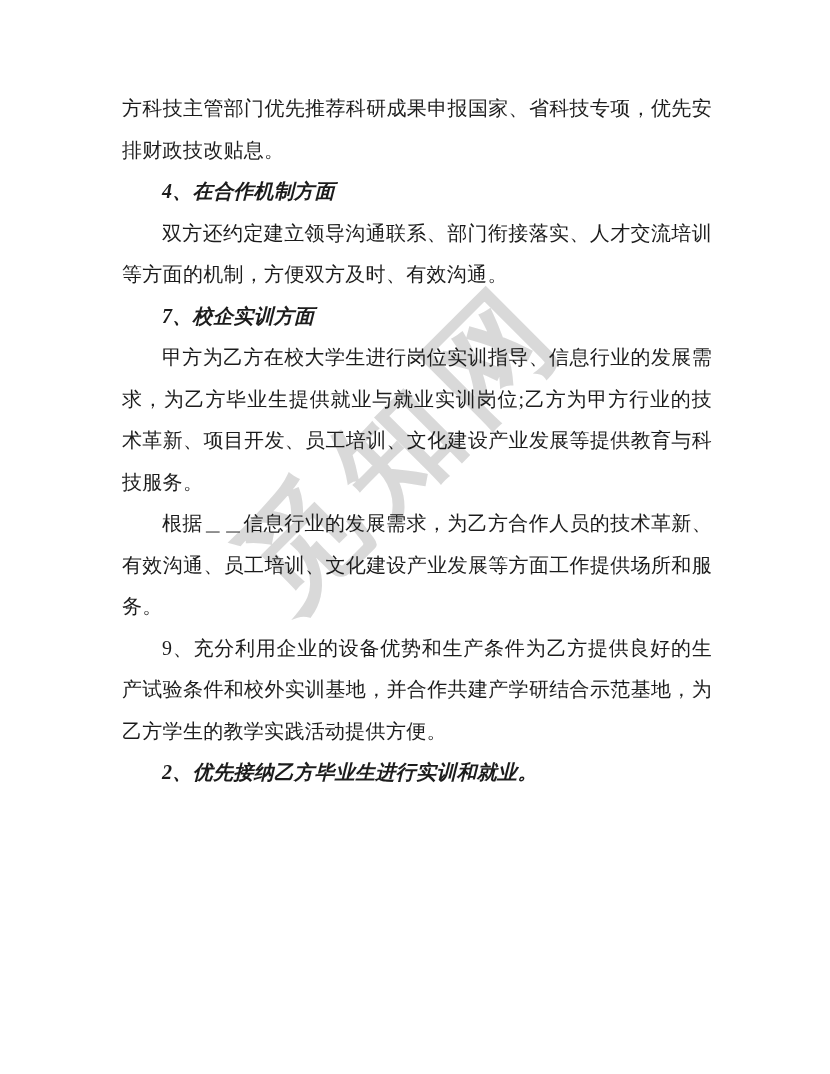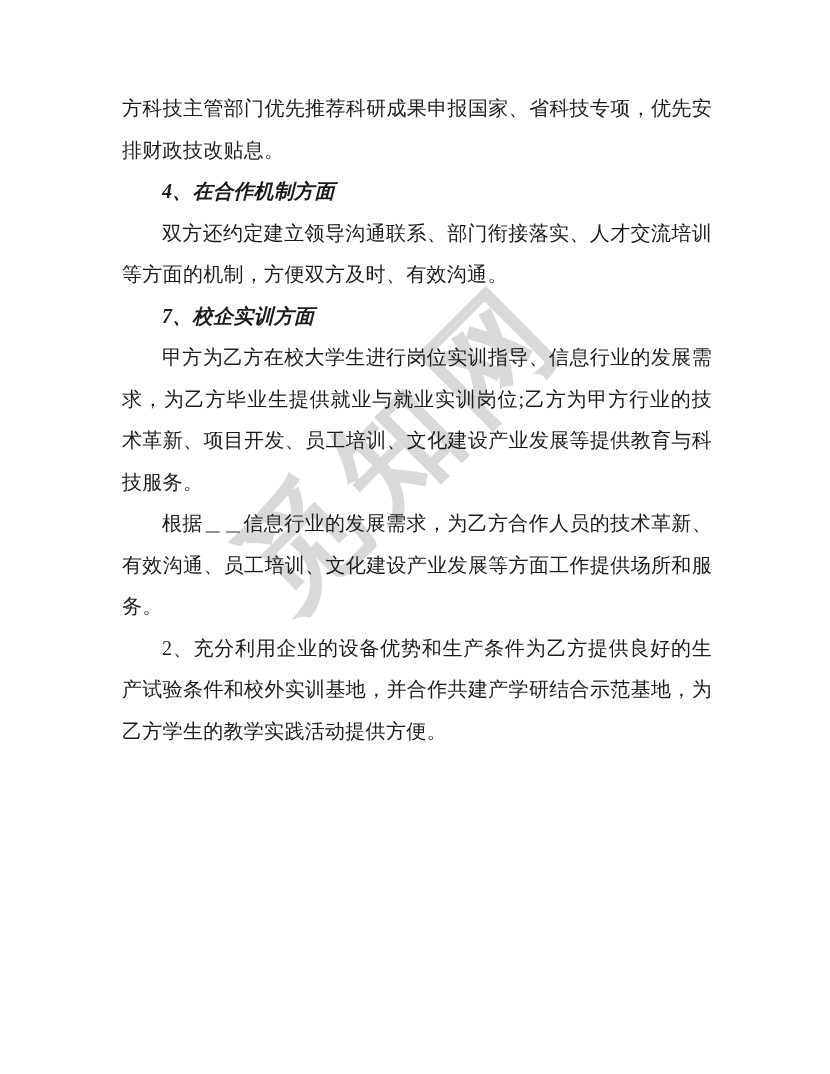--- a/index.html
+++ b/index.html
@@ -60,15 +60,16 @@
 
 <div class="page">
   <div class="watermark">觅知网</div>
   <div class="content" id="content">
       <p class="">方科技主管部门优先推荐科研成果申报国家、省科技专项，优先安排财政技改贴息。</p>
       <p class="indent bold">4、在合作机制方面</p>
       <p class="indent ">双方还约定建立领导沟通联系、部门衔接落实、人才交流培训等方面的机制，方便双方及时、有效沟通。</p>
       <p class="indent bold">7、校企实训方面</p>
       <p class="indent ">甲方为乙方在校大学生进行岗位实训指导、信息行业的发展需求，为乙方毕业生提供就业与就业实训岗位;乙方为甲方行业的技术革新、项目开发、员工培训、文化建设产业发展等提供教育与科技服务。</p>
       <p class="indent ">根据＿＿信息行业的发展需求，为乙方合作人员的技术革新、有效沟通、员工培训、文化建设产业发展等方面工作提供场所和服务。</p>
-      <p class="indent ">2、充分利用企业的设备优势和生产条件为乙方提供良好的生产试验条件和校外实训基地，并合作共建产学研结合示范基地，为乙方学生的教学实践活动提供方便。</p>
+      <p class="indent ">9、充分利用企业的设备优势和生产条件为乙方提供良好的生产试验条件和校外实训基地，并合作共建产学研结合示范基地，为乙方学生的教学实践活动提供方便。</p>
+      <p class="indent bold">2、优先接纳乙方毕业生进行实训和就业。</p>
     </div>
 </div>
 
 </body></html>

